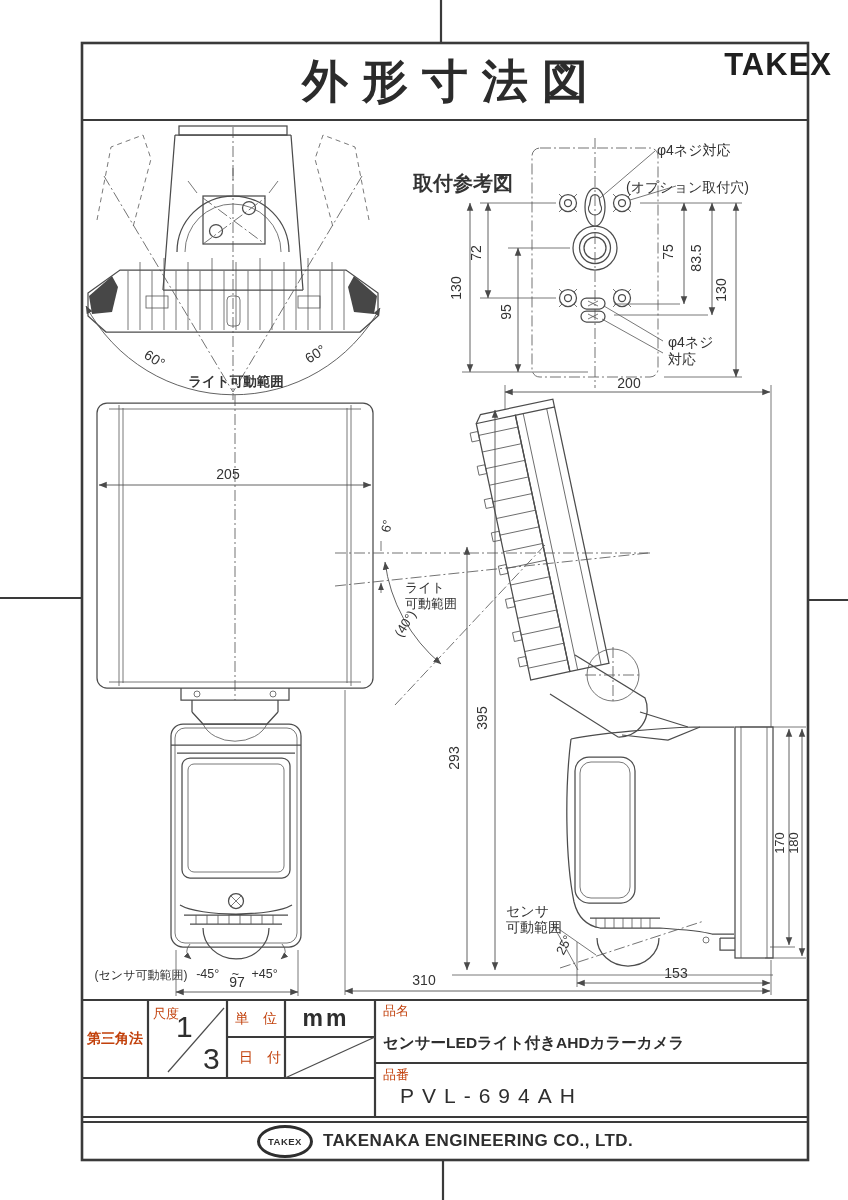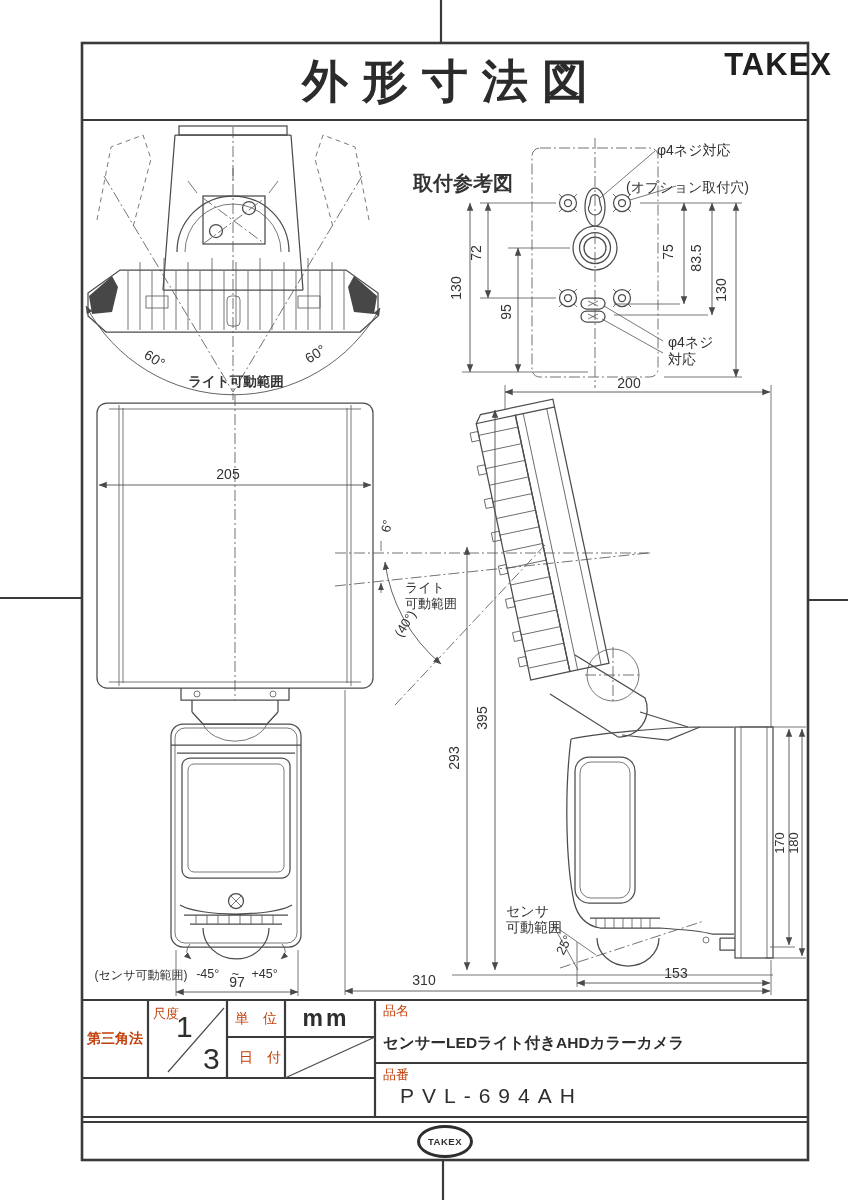--- a/index.html
+++ b/index.html
@@ -274,15 +274,16 @@
 </div>
 <div class="abs lbl-small" style="left:383px;top:1002px;">品名</div>
 <div class="abs prod-name" style="left:383px;top:1033px;">センサーLEDライト付きAHDカラーカメラ</div>
 <div class="abs lbl-small" style="left:383px;top:1066px;">品番</div>
 <div class="abs prod-code" style="left:400px;top:1084px;">PVL-694AH</div>
 
 <div class="abs footer-band">
   <div class="logo-oval">
     <span>TAKEX</span>
   </div>
+  <div class="company">TAKENAKA ENGINEERING CO., LTD.</div>
 </div>
 
 </div>
 
 </body></html>

